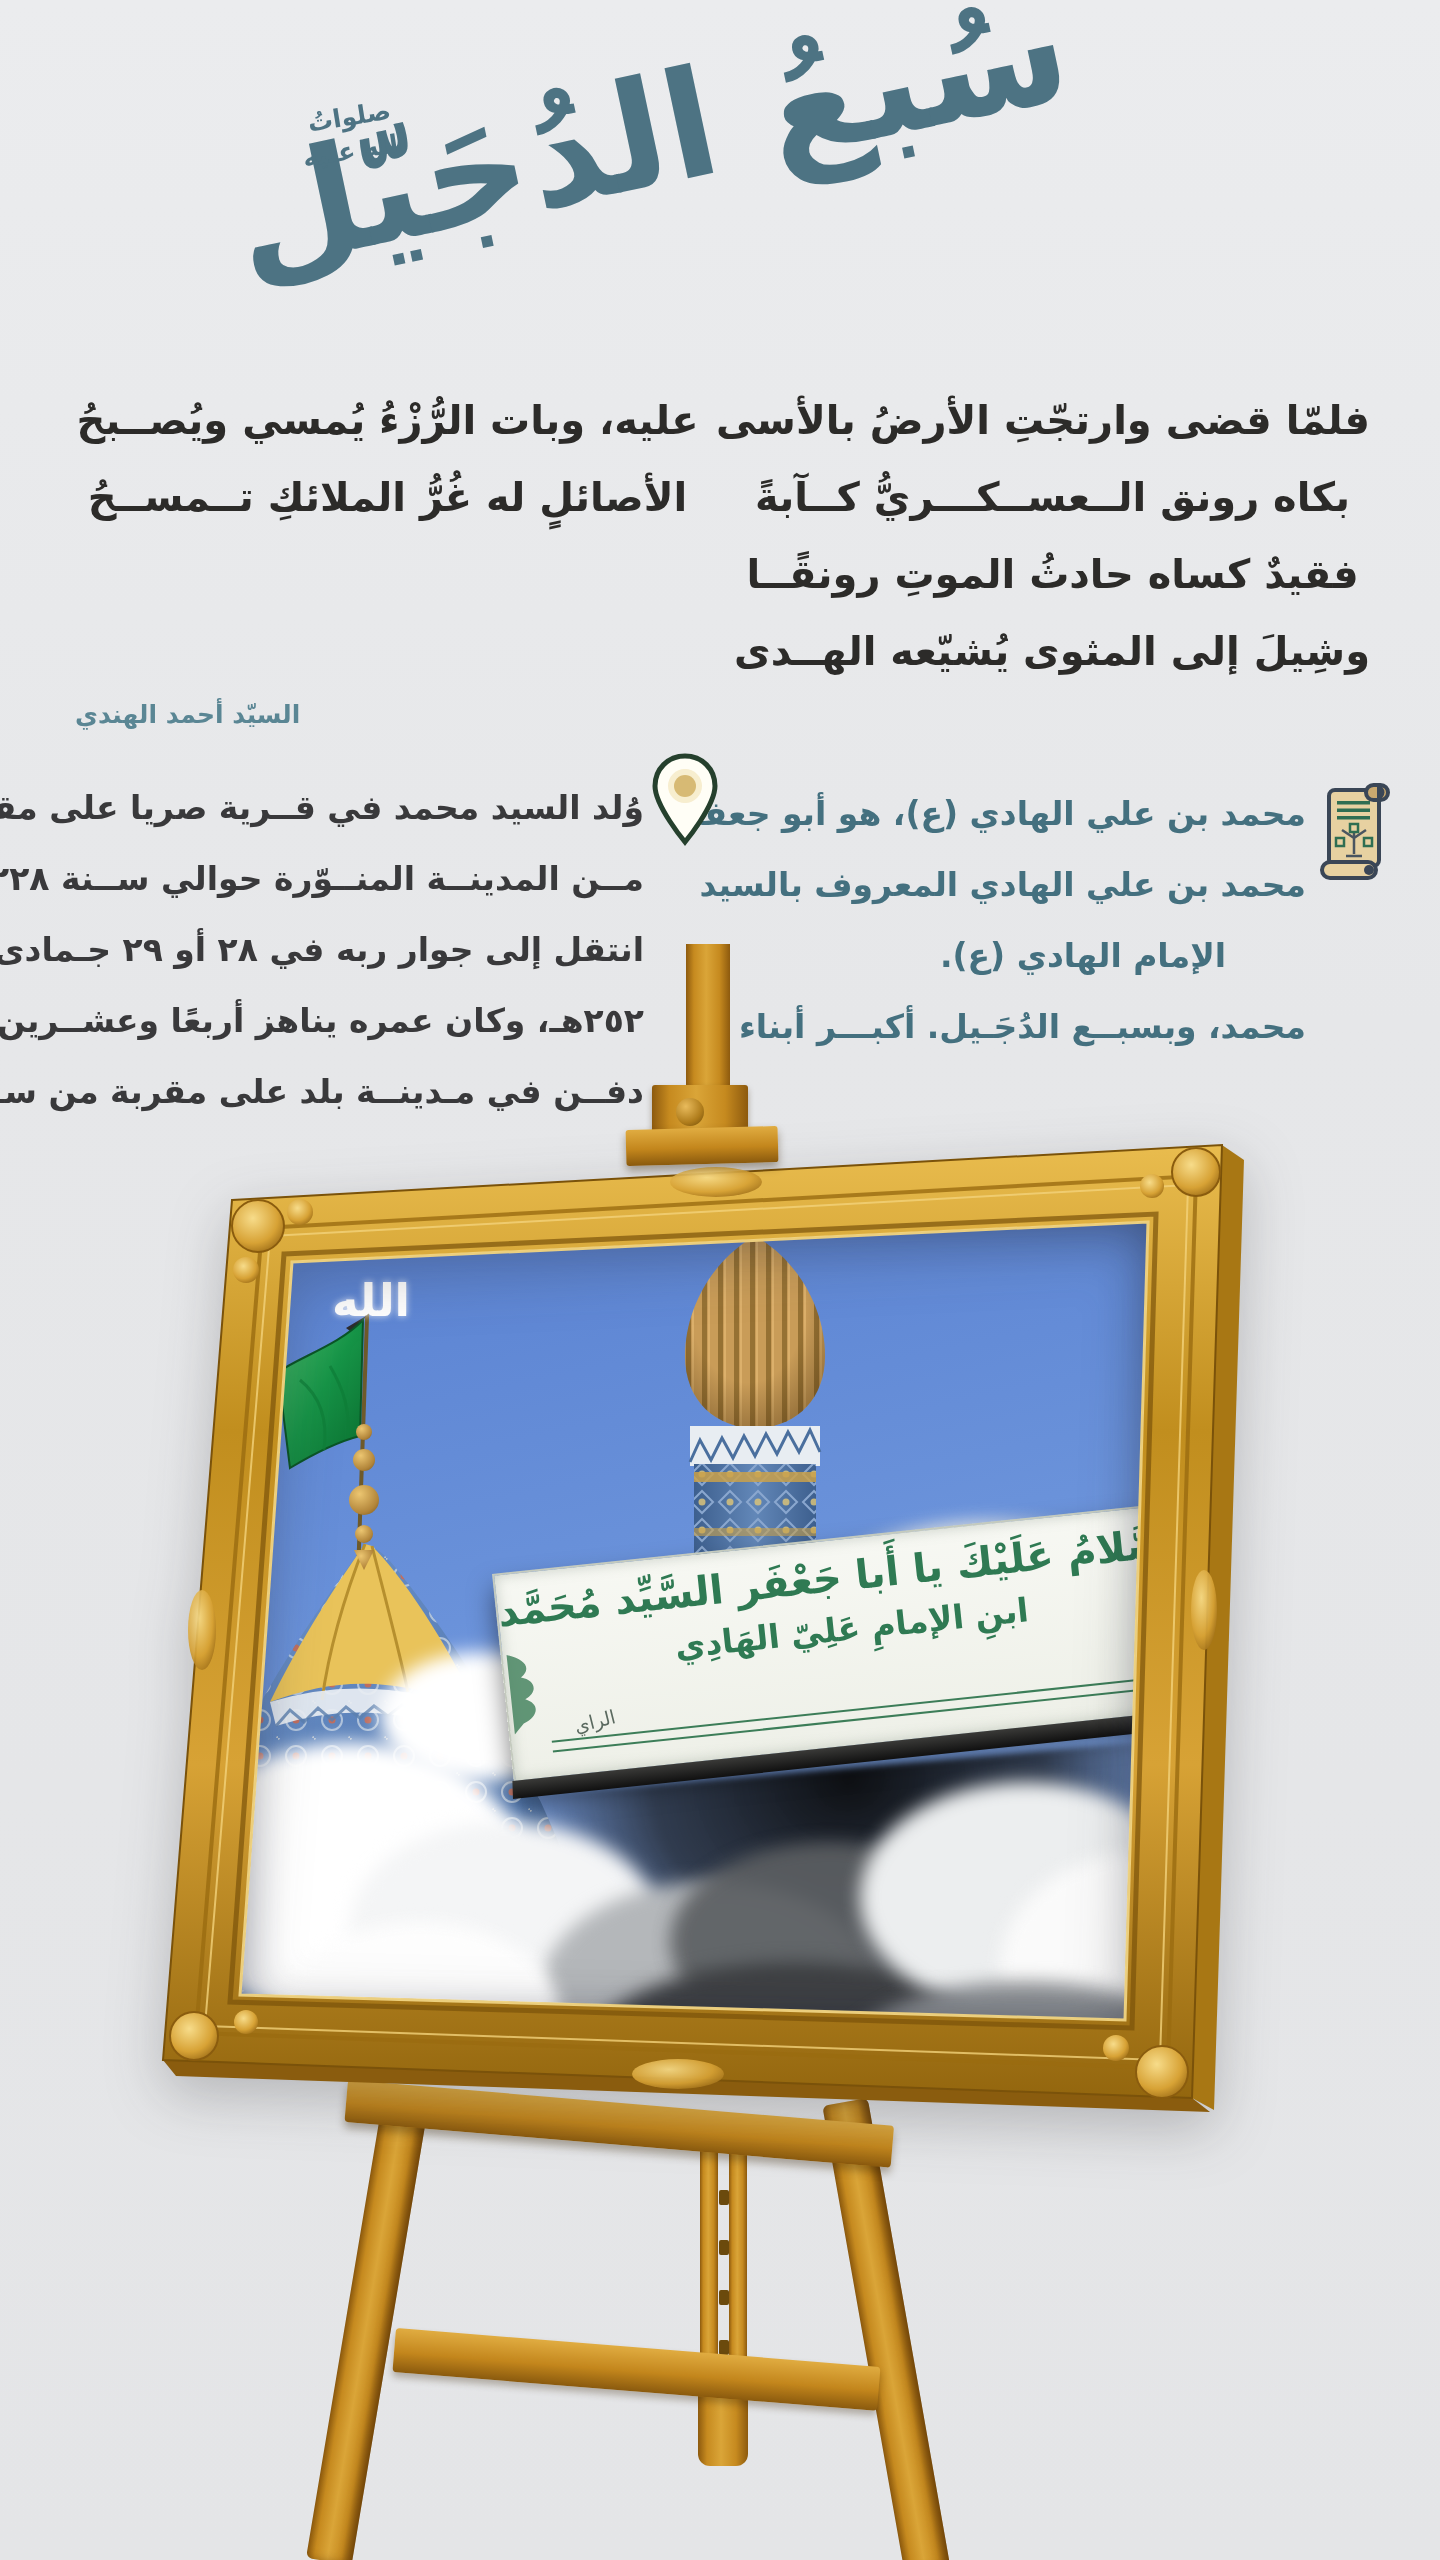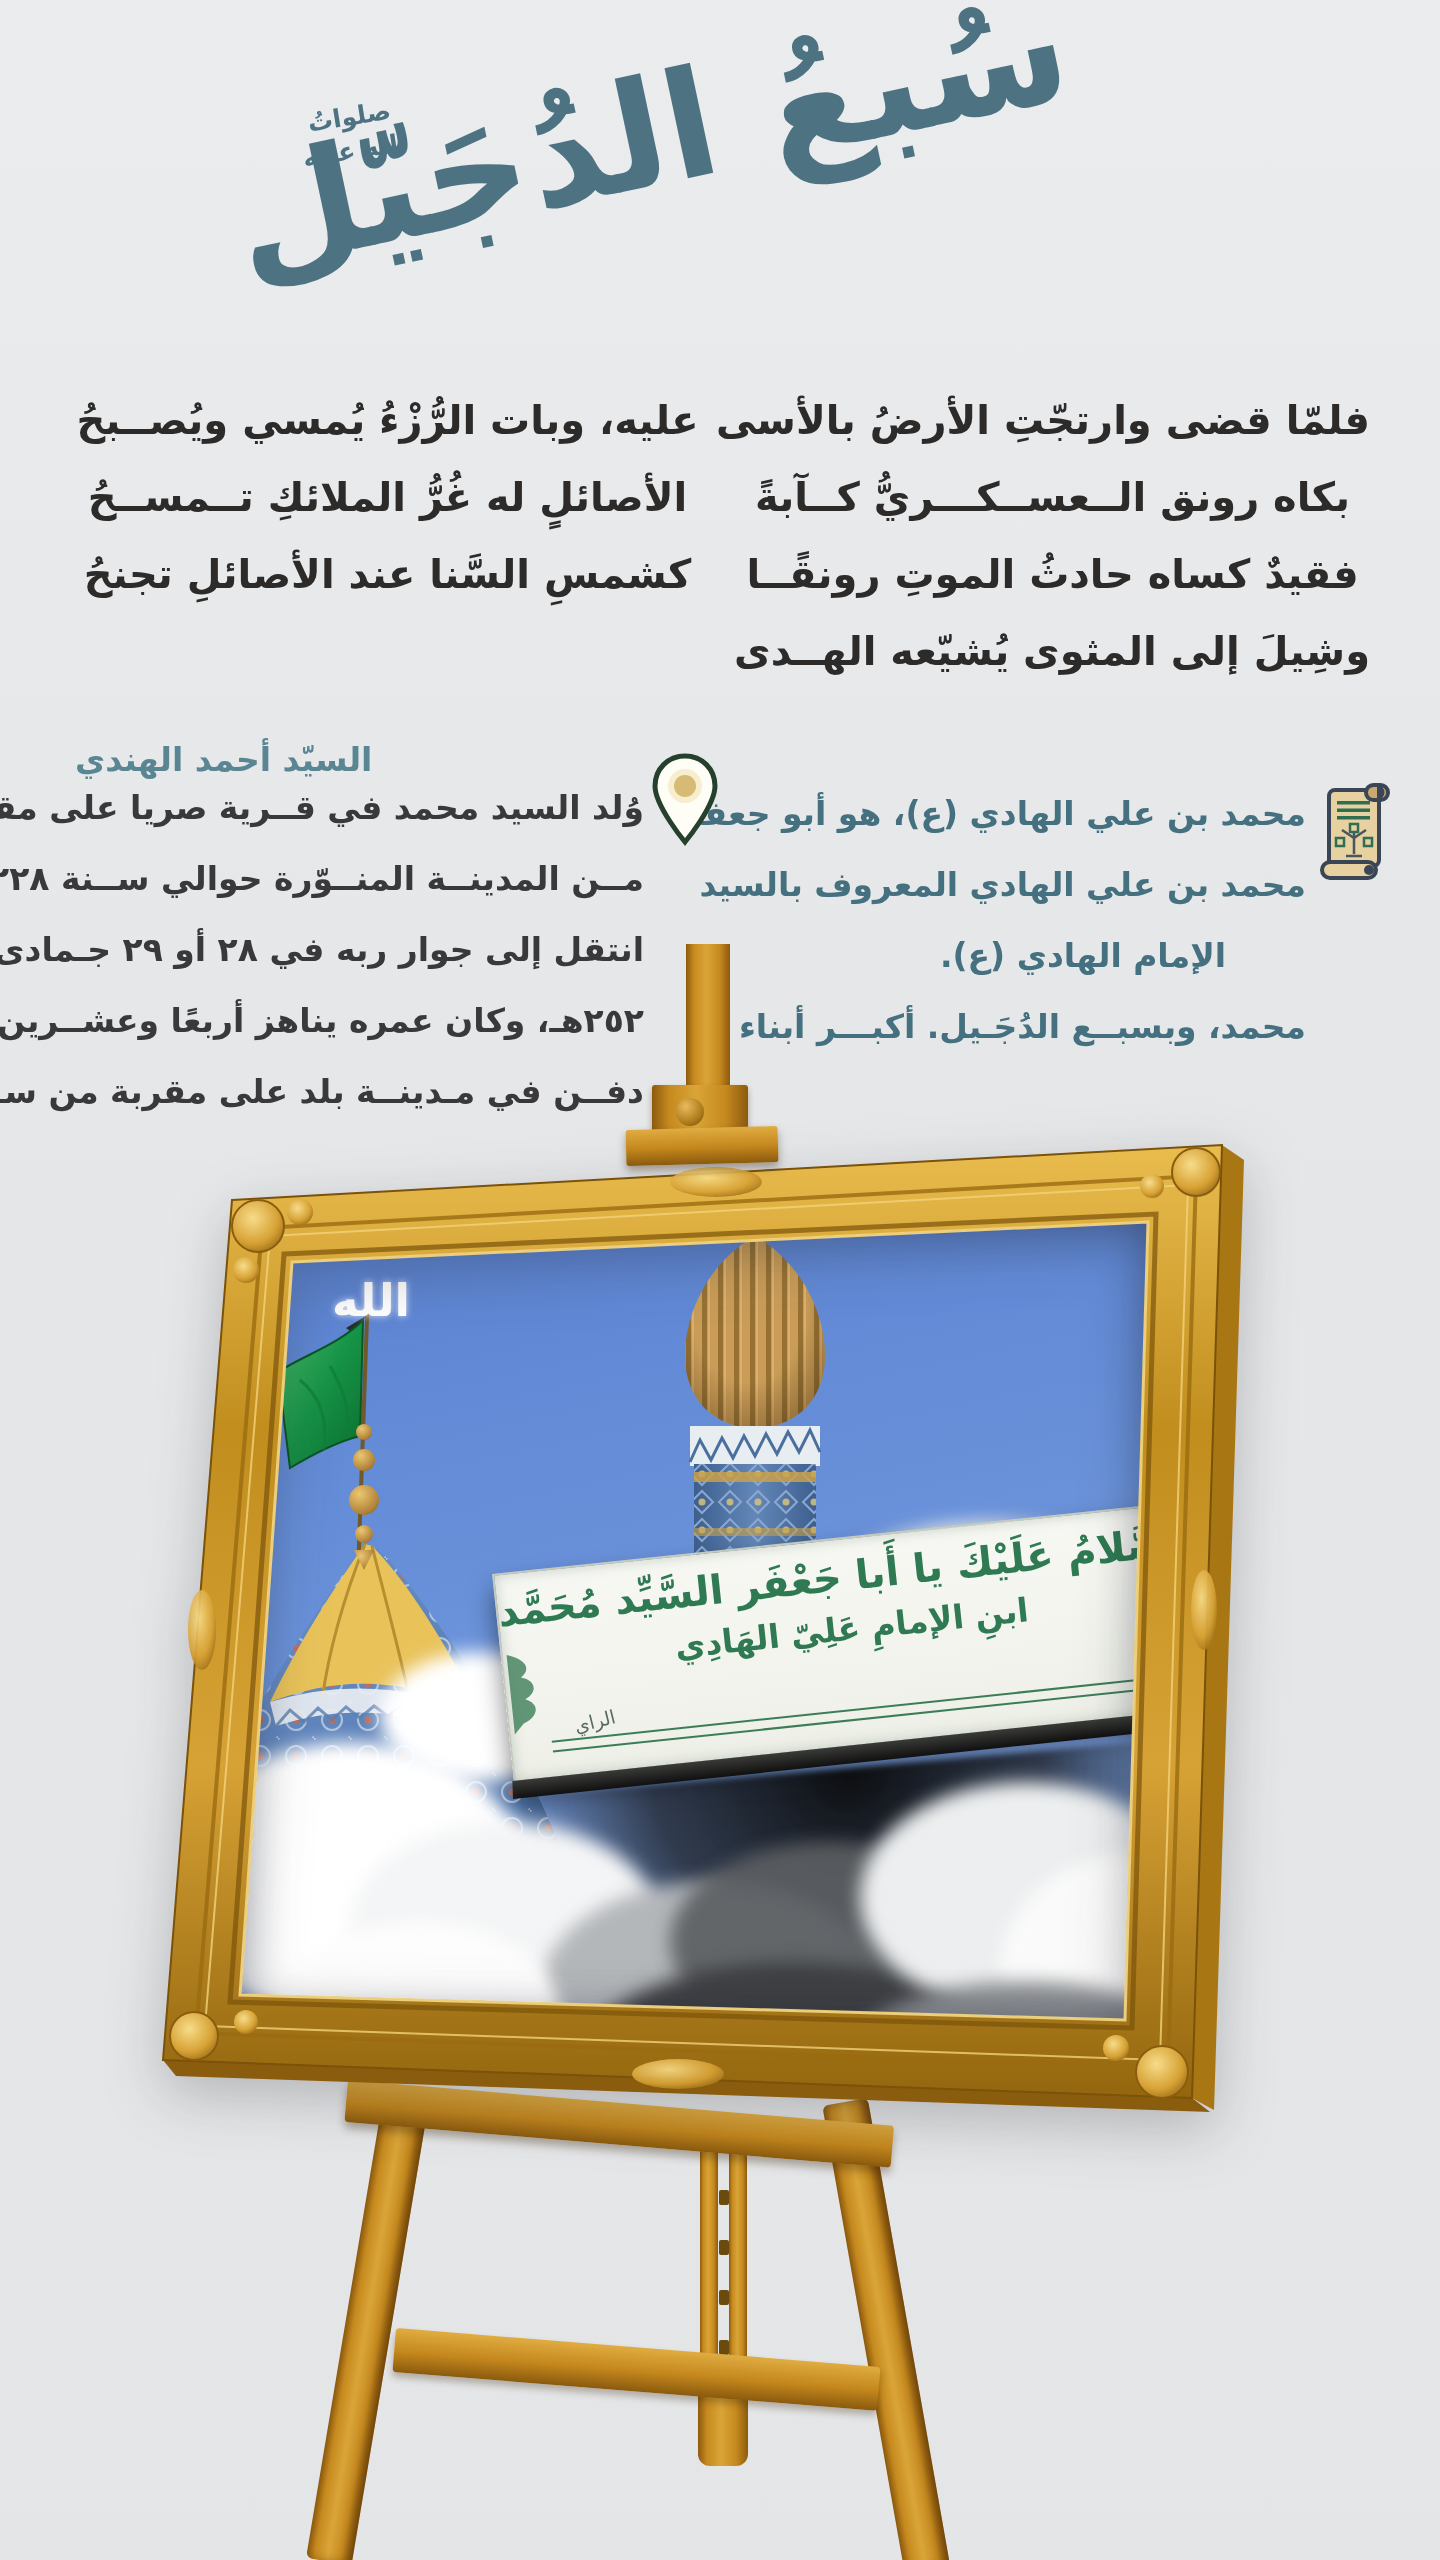--- a/index.html
+++ b/index.html
@@ -13,21 +13,21 @@
     font-size:148px;font-weight:bold;color:#4d7383;transform:rotate(-12deg);
     transform-origin:center;letter-spacing:2px;line-height:1;}
   .title-blessing{left:292px;top:100px;width:120px;font-size:25px;font-weight:bold;
     color:#4d7383;text-align:center;transform:rotate(-9deg);line-height:1.35;}
 
   
   .poem{left:70px;top:382px;width:1300px;direction:rtl;display:flex;gap:30px;}
   .poem-col{width:635px;}
   .poem-line{font-size:40px;font-weight:bold;color:#2c2b29;line-height:77px;
     white-space:nowrap;text-align:center;}
-  .attribution{left:75px;top:740px;font-size:33px;font-weight:bold;color:#5a8694;direction:rtl;}
+  .attribution{left:75px;top:700px;font-size:25px;font-weight:bold;color:#5a8694;direction:rtl;}
 
   
   .note{direction:rtl;font-weight:bold;}
   .note-line{white-space:nowrap;text-align:center;}
   .lineage{right:134px;top:778px;width:446px;color:#44707f;}
   .lineage .note-line{font-size:33px;line-height:71px;}
   .bio{left:72px;top:772px;width:572px;color:#39393b;}
   .bio .note-line{font-size:33px;line-height:71px;}
 
   
@@ -85,21 +85,20 @@
   <div class="abs poem">
     <div class="poem-col">
       <div class="poem-line">فلمّا قضى وارتجّتِ الأرضُ بالأسى</div>
       <div class="poem-line">بكاه رونق الــعســكـــريُّ كــآبةً</div>
       <div class="poem-line">فقيدٌ كساه حادثُ الموتِ رونقًــا</div>
       <div class="poem-line">وشِيلَ إلى المثوى يُشيّعه الهــدى</div>
     </div>
     <div class="poem-col">
       <div class="poem-line">عليه، وبات الرُّزْءُ يُمسي ويُصــبحُ</div>
       <div class="poem-line">الأصائلٍ له غُرُّ الملائكِ تــمســحُ</div>
-      <div class="poem-line">كشمسِ السَّنا عند الأصائلِ تجنحُ</div>
     </div>
   </div>
   <div class="abs attribution">السيّد أحمد الهندي</div>
 
   <svg class="abs" style="left:1316px;top:780px" width="80" height="104" viewBox="0 0 80 104">
     <rect x="13" y="10" width="50" height="76" rx="6" fill="#e7d1a1" stroke="#3a4656" stroke-width="4"></rect>
     <rect x="50" y="5" width="22" height="15" rx="7.5" fill="#caa96f" stroke="#3a4656" stroke-width="4"></rect>
     <path d="M61,5 a7.5,7.5 0 0 1 0,15 z" fill="#3a4656"></path>
     <rect x="6" y="82" width="54" height="16" rx="8" fill="#e7d1a1" stroke="#3a4656" stroke-width="4"></rect>
     <circle cx="53" cy="90" r="5" fill="#3a4656"></circle>

